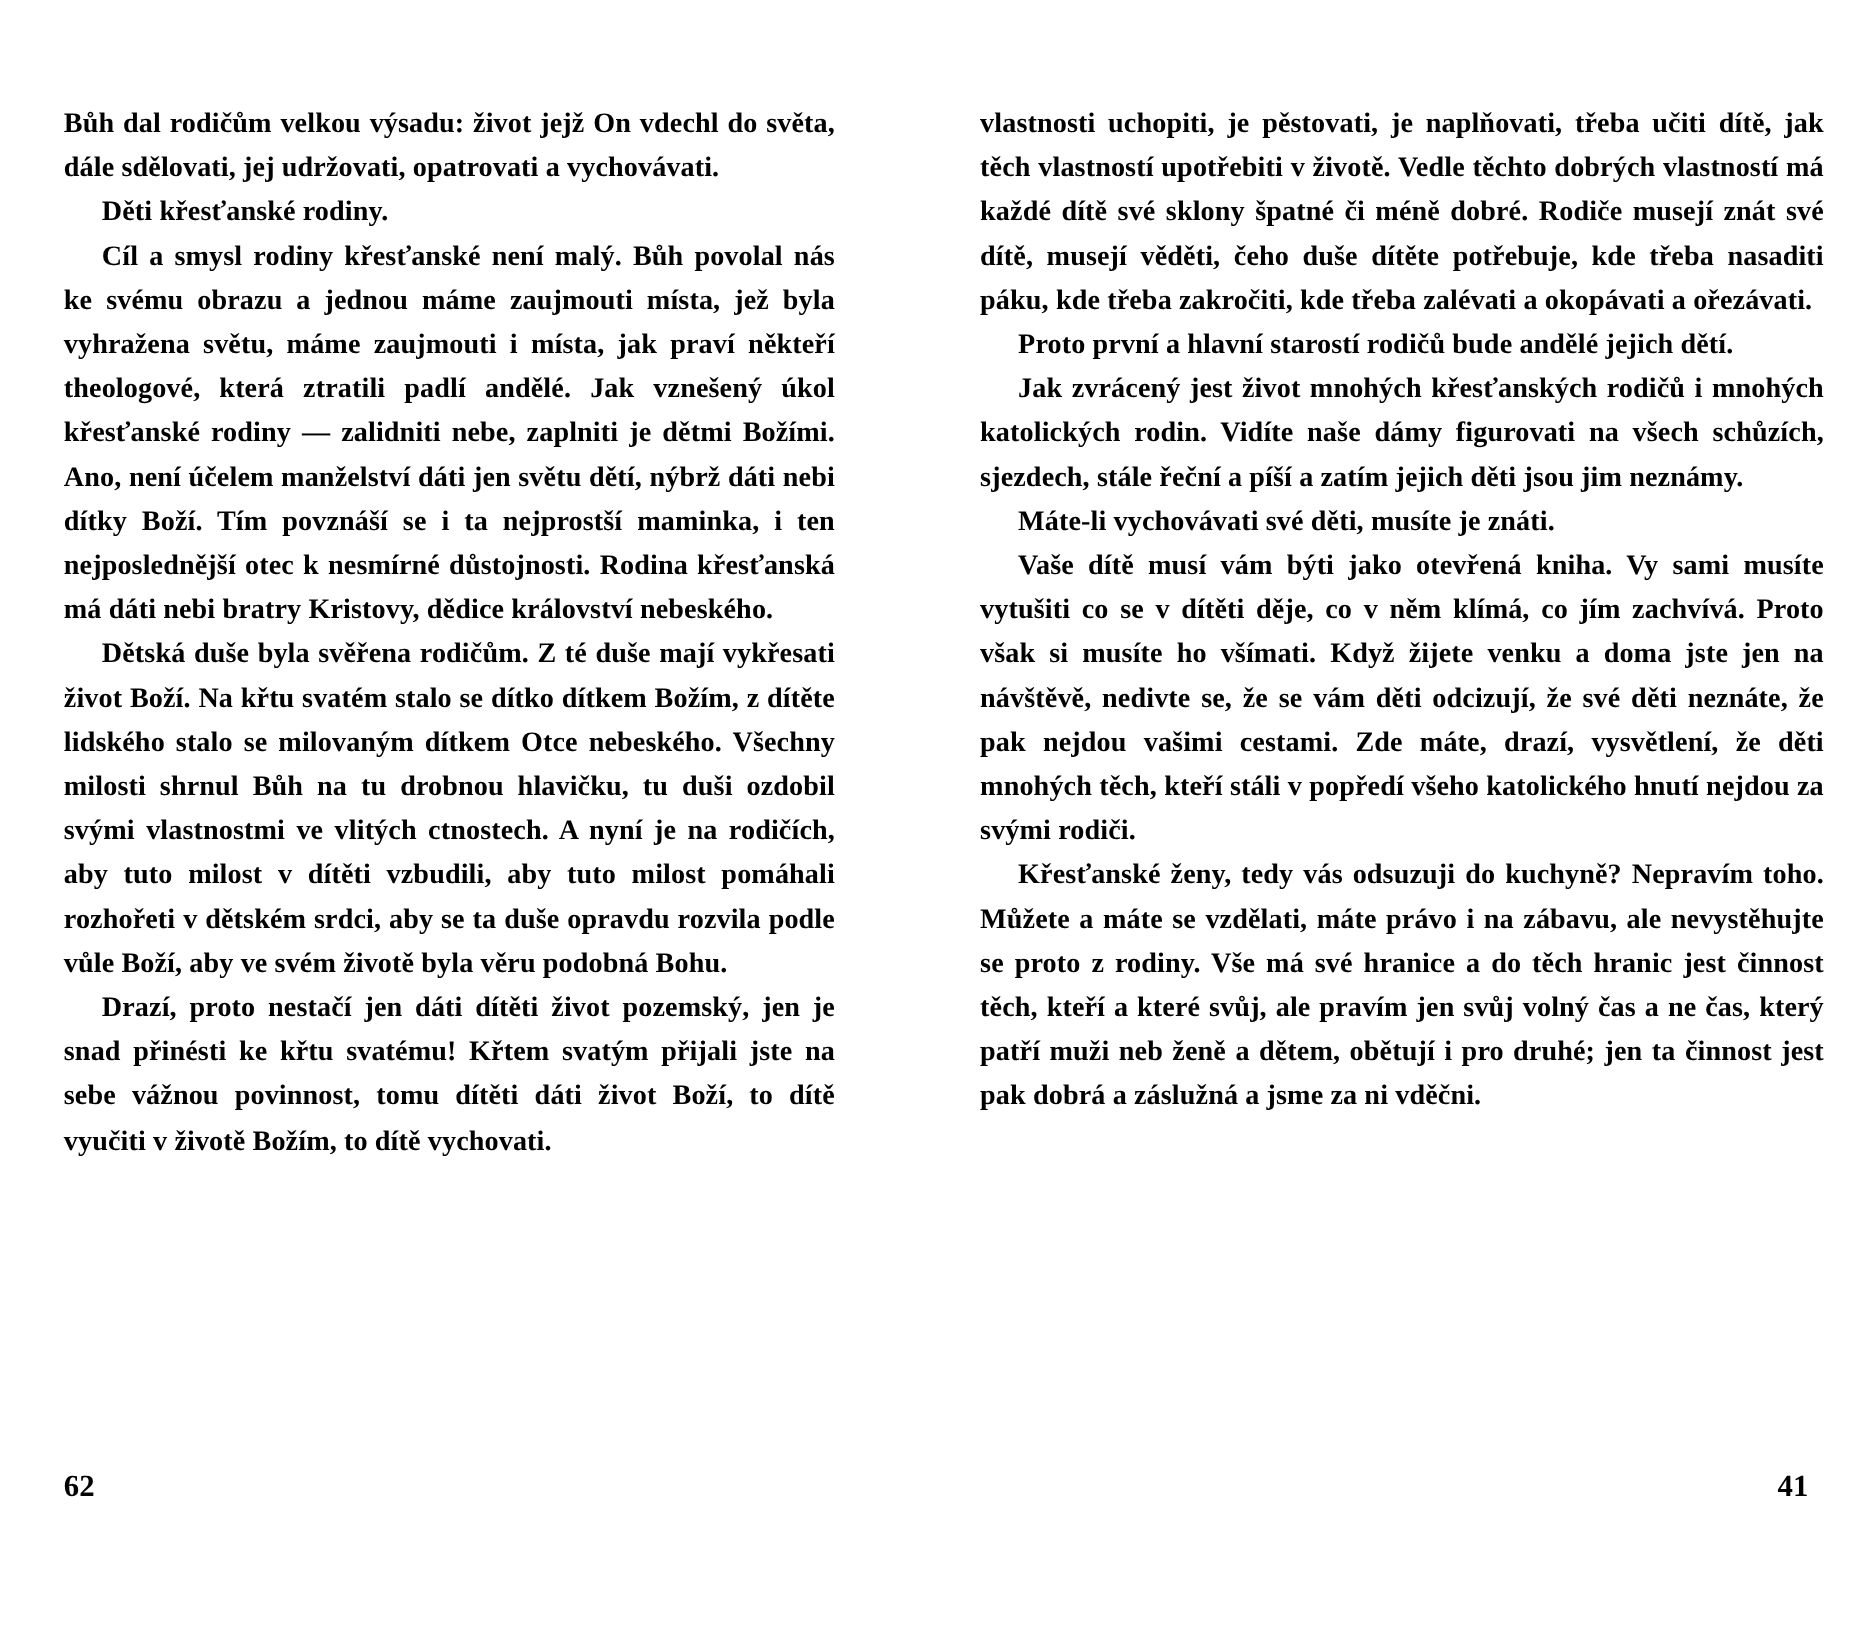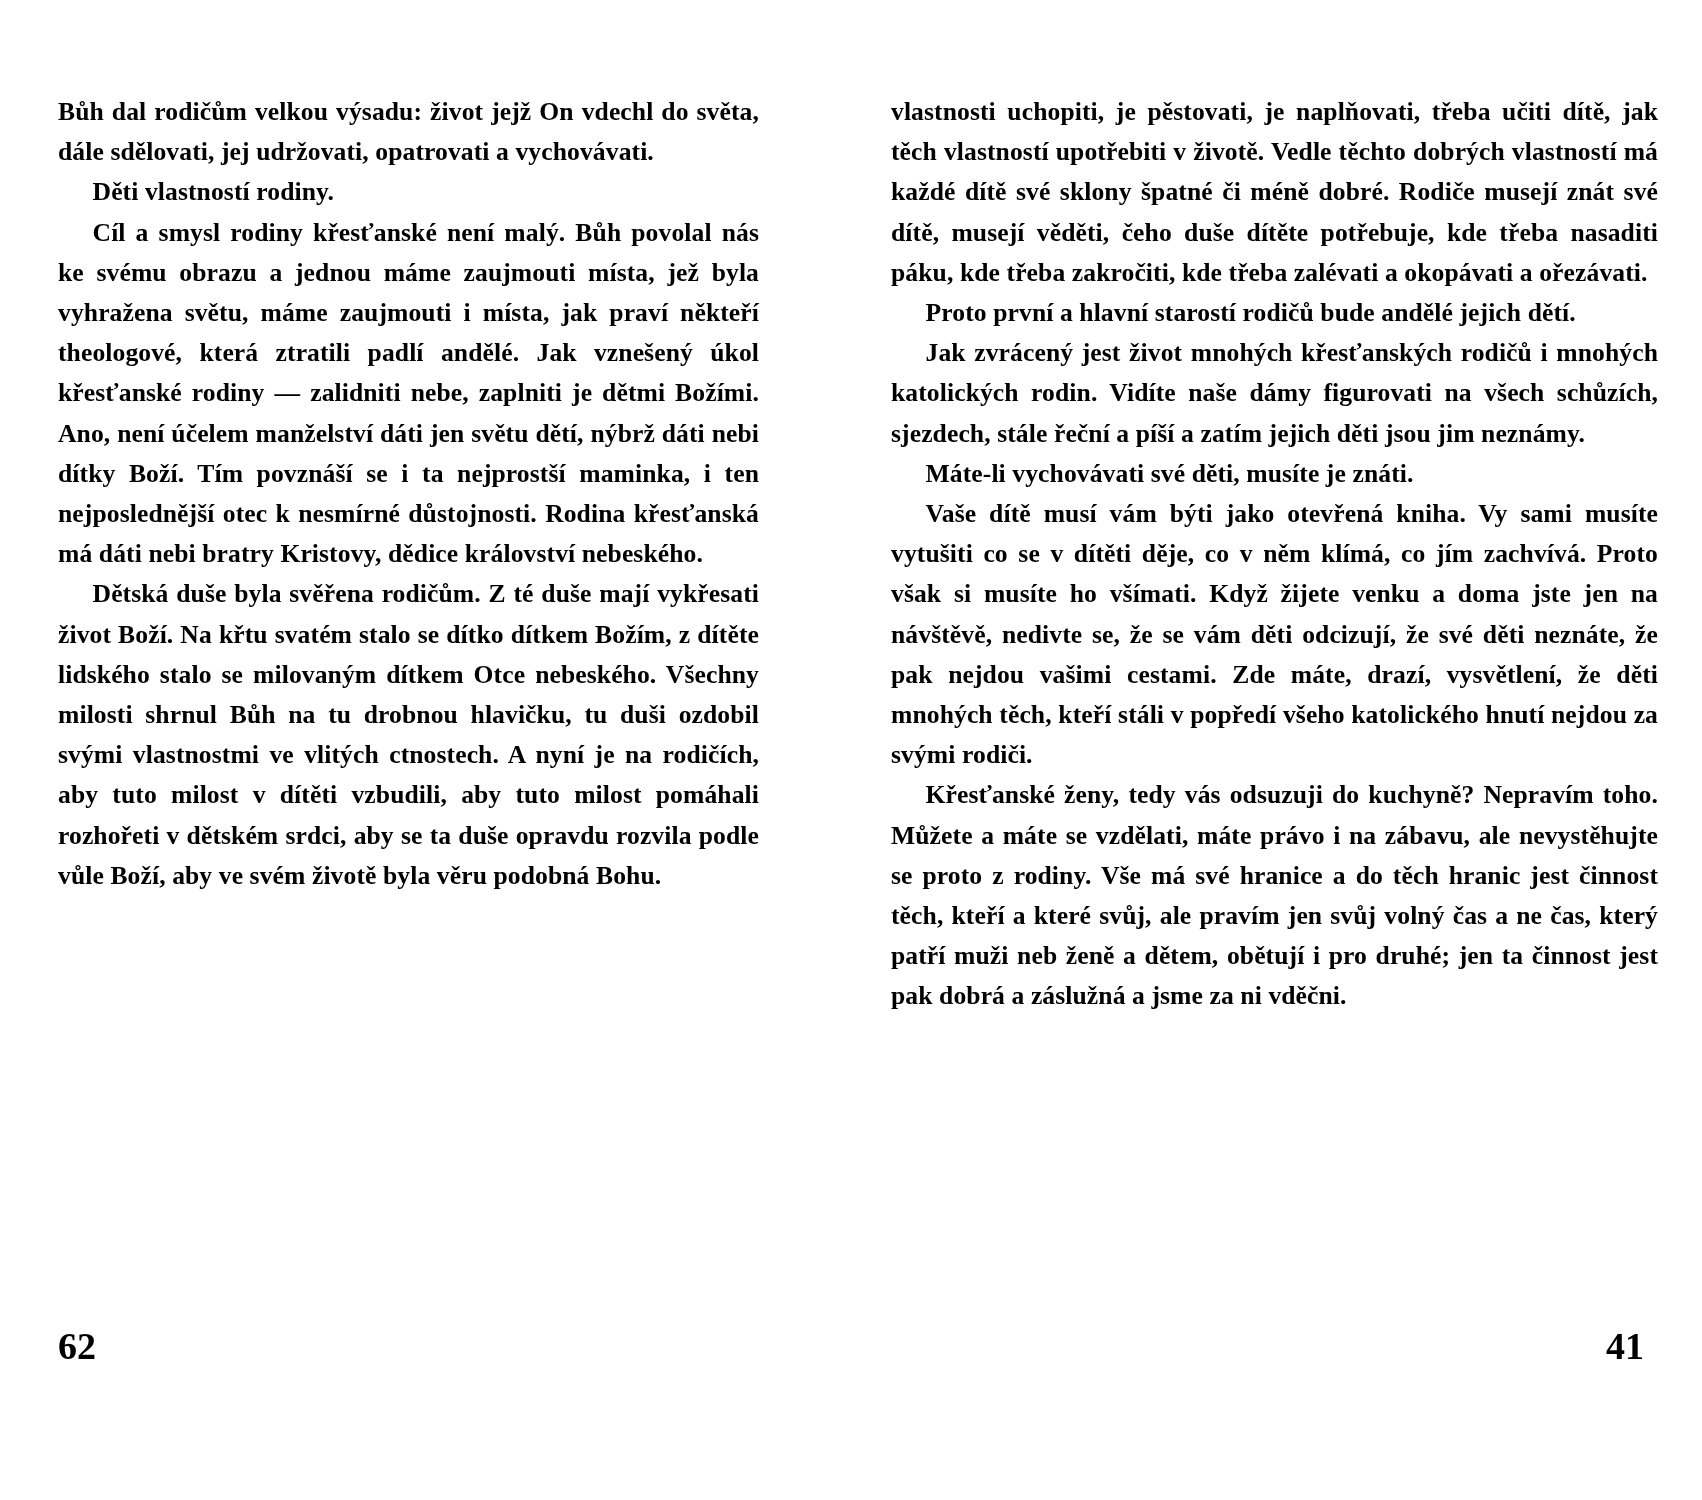--- a/index.html
+++ b/index.html
@@ -46,42 +46,43 @@
   .column p {
     margin: 0;
     text-indent: 0;
   }
   .column p.indent {
     text-indent: 1.35em;
   }
   .folio {
     position: absolute;
     bottom: 132px;
-    font-size: 38px;
+    font-size: 28px;
     font-weight: bold;
     font-family: "Liberation Serif", serif;
   }
   .folio-left {
     left: 58px;
   }
   .folio-right {
     right: 58px;
   }
 </style>
 </head>
 <body>
 
 <div class="spread">
 
   <div class="page page-left">
     <div class="column">
       <p>Bůh dal rodičům velkou výsadu: život jejž On vdechl do světa, dále sdělovati, jej udržovati, opatrovati a vychovávati.</p>
-      <p class="indent">Děti vlastností rodiny.</p>
+      <p class="indent">Děti křesťanské rodiny.</p>
       <p class="indent">Cíl a smysl rodiny křesťanské není malý. Bůh povolal nás ke svému obrazu a jednou máme zaujmouti místa, jež byla vyhražena světu, máme zaujmouti i místa, jak praví někteří theologové, která ztratili padlí andělé. Jak vznešený úkol křesťanské rodiny — zalidniti nebe, zaplniti je dětmi Božími. Ano, není účelem manželství dáti jen světu dětí, nýbrž dáti nebi dítky Boží. Tím povznáší se i ta nejprostší maminka, i ten nejposlednější otec k nesmírné důstojnosti. Rodina křesťanská má dáti nebi bratry Kristovy, dědice království nebeského.</p>
       <p class="indent">Dětská duše byla svěřena rodičům. Z té duše mají vykřesati život Boží. Na křtu svatém stalo se dítko dítkem Božím, z dítěte lidského stalo se milovaným dítkem Otce nebeského. Všechny milosti shrnul Bůh na tu drobnou hlavičku, tu duši ozdobil svými vlastnostmi ve vlitých ctnostech. A nyní je na rodičích, aby tuto milost v dítěti vzbudili, aby tuto milost pomáhali rozhořeti v dětském srdci, aby se ta duše opravdu rozvila podle vůle Boží, aby ve svém životě byla věru podobná Bohu.</p>
+      <p class="indent">Drazí, proto nestačí jen dáti dítěti život pozemský, jen je snad přinésti ke křtu svatému! Křtem svatým přijali jste na sebe vážnou povinnost, tomu dítěti dáti život Boží, to dítě vyučiti v životě Božím, to dítě vychovati.</p>
     </div>
     <div class="folio folio-left">62</div>
   </div>
 
   <div class="page page-right">
     <div class="column">
       <p>vlastnosti uchopiti, je pěstovati, je naplňovati, třeba učiti dítě, jak těch vlastností upotřebiti v životě. Vedle těchto dobrých vlastností má každé dítě své sklony špatné či méně dobré. Rodiče musejí znát své dítě, musejí věděti, čeho duše dítěte potřebuje, kde třeba nasaditi páku, kde třeba zakročiti, kde třeba zalévati a okopávati a ořezávati.</p>
       <p class="indent">Proto první a hlavní starostí rodičů bude andělé jejich dětí.</p>
       <p class="indent">Jak zvrácený jest život mnohých křesťanských rodičů i mnohých katolických rodin. Vidíte naše dámy figurovati na všech schůzích, sjezdech, stále řeční a píší a zatím jejich děti jsou jim neznámy.</p>
       <p class="indent">Máte-li vychovávati své děti, musíte je znáti.</p>

